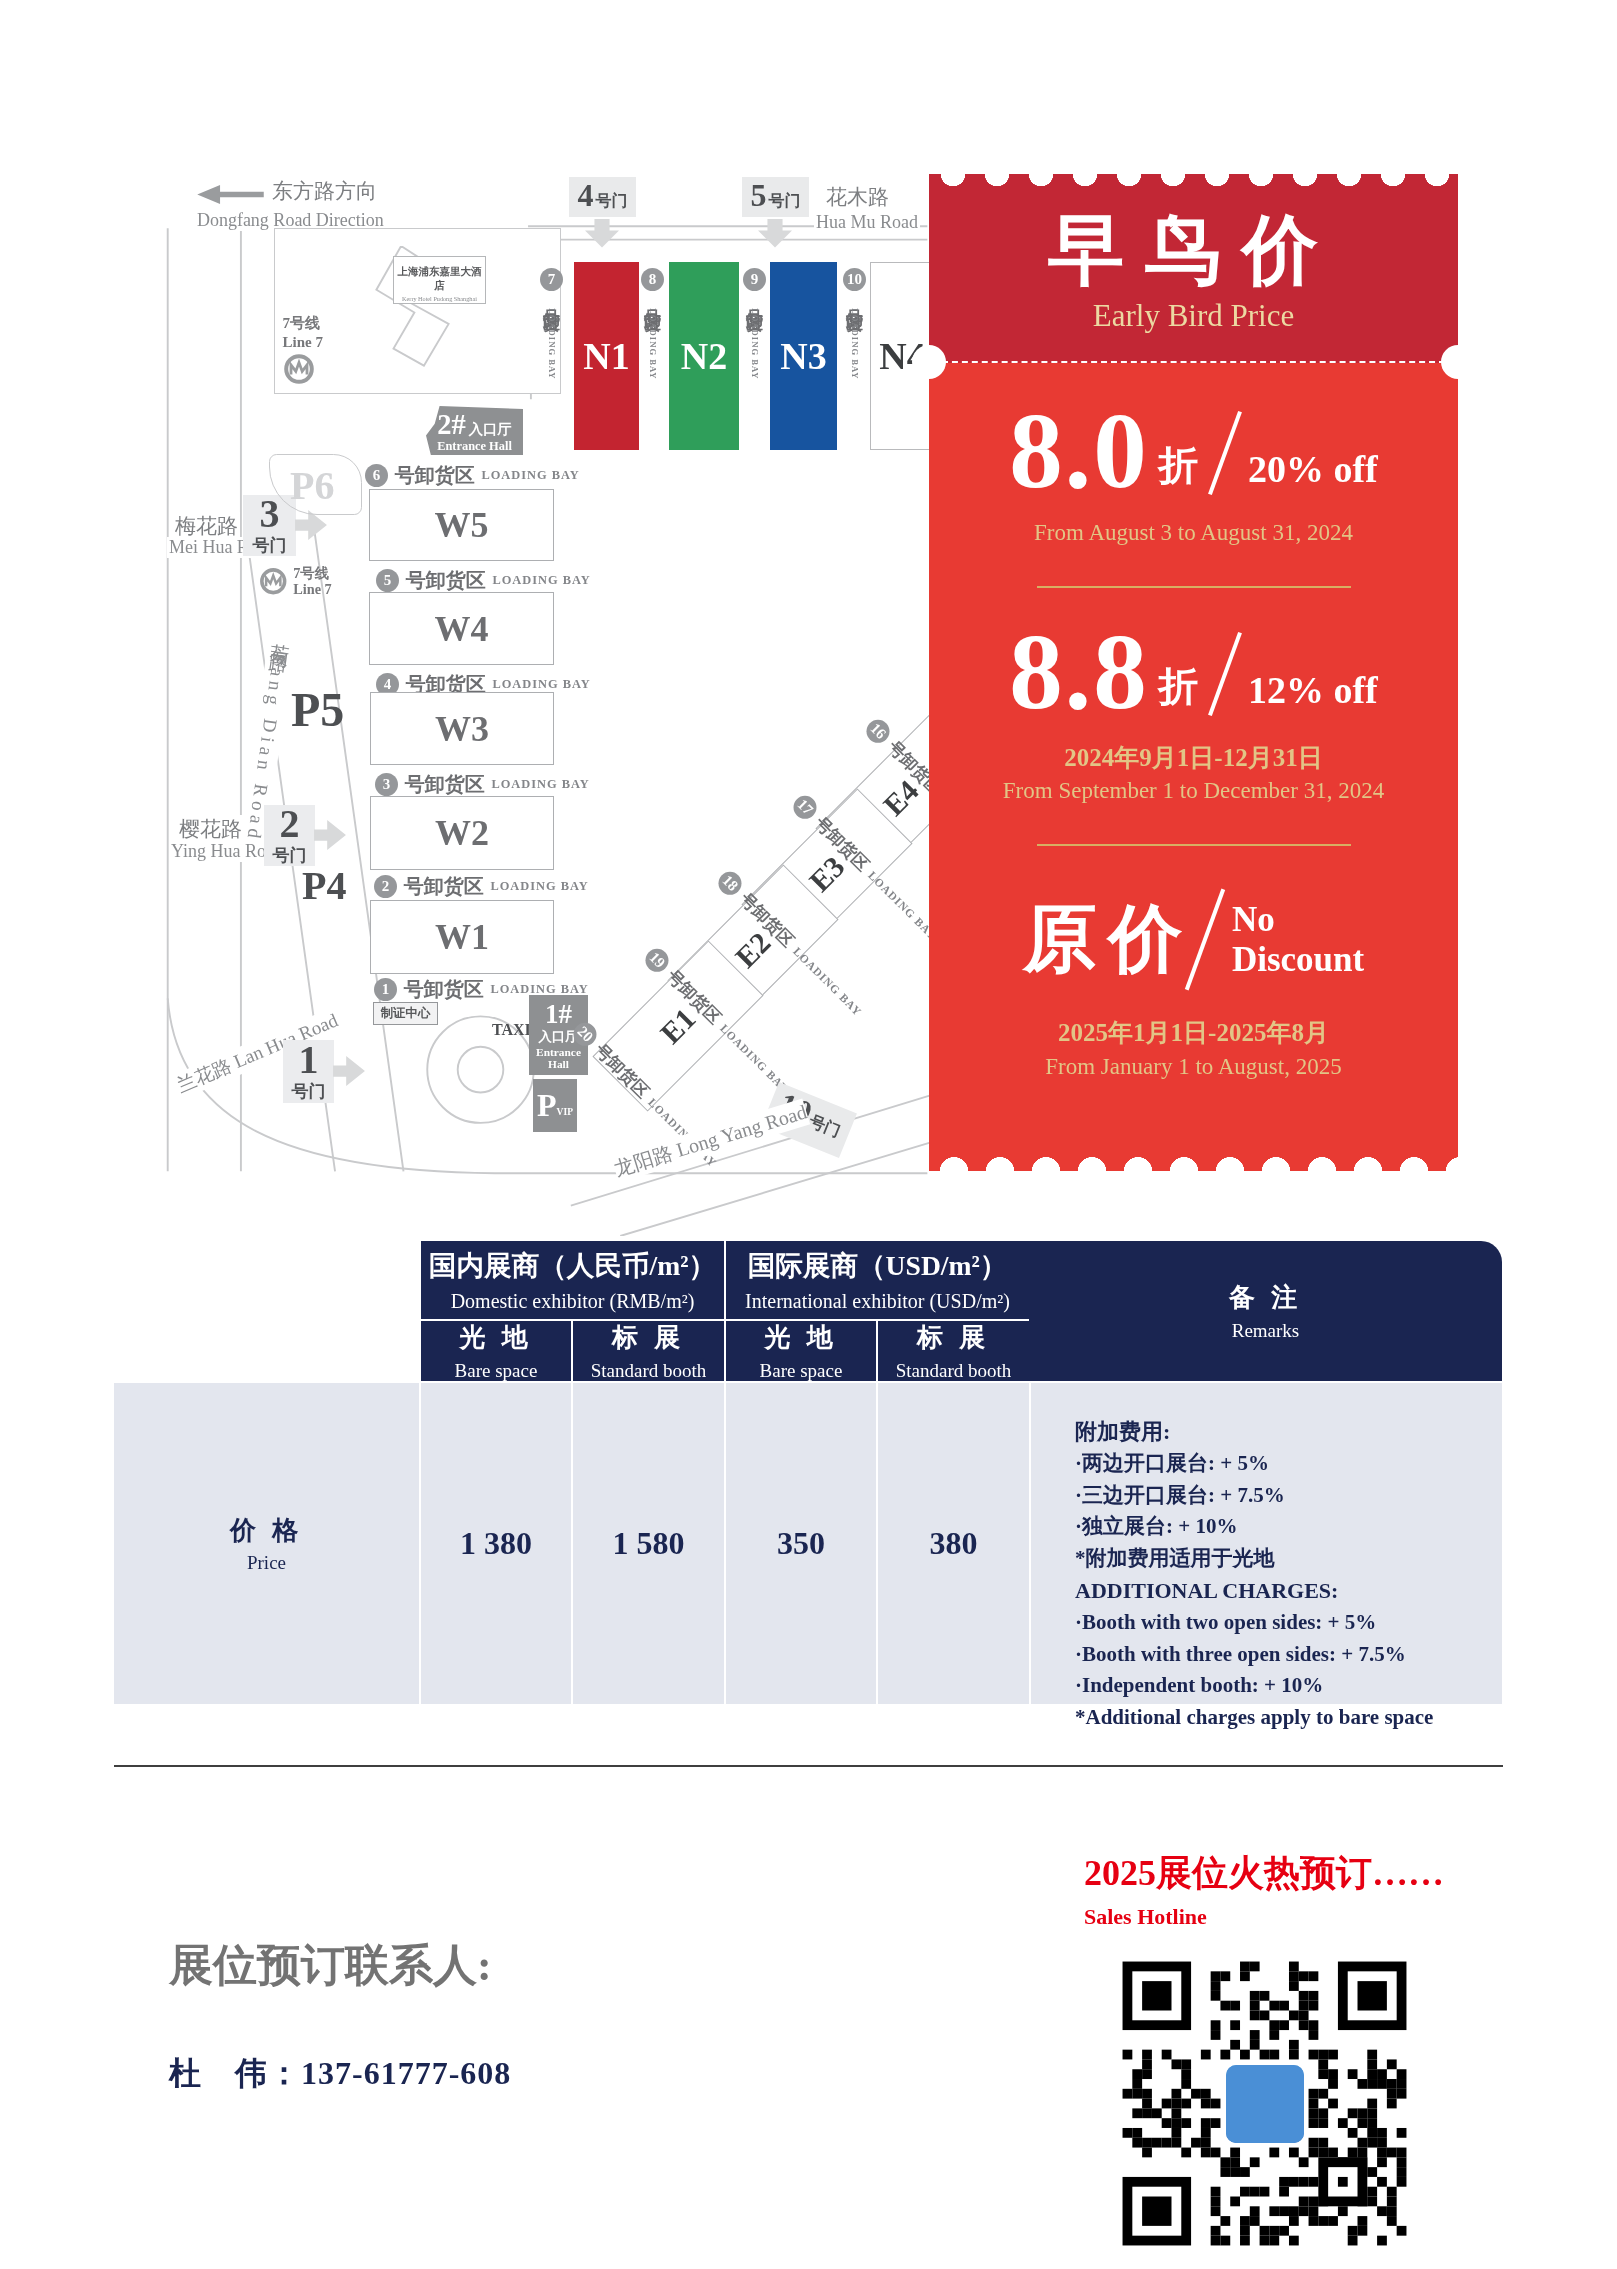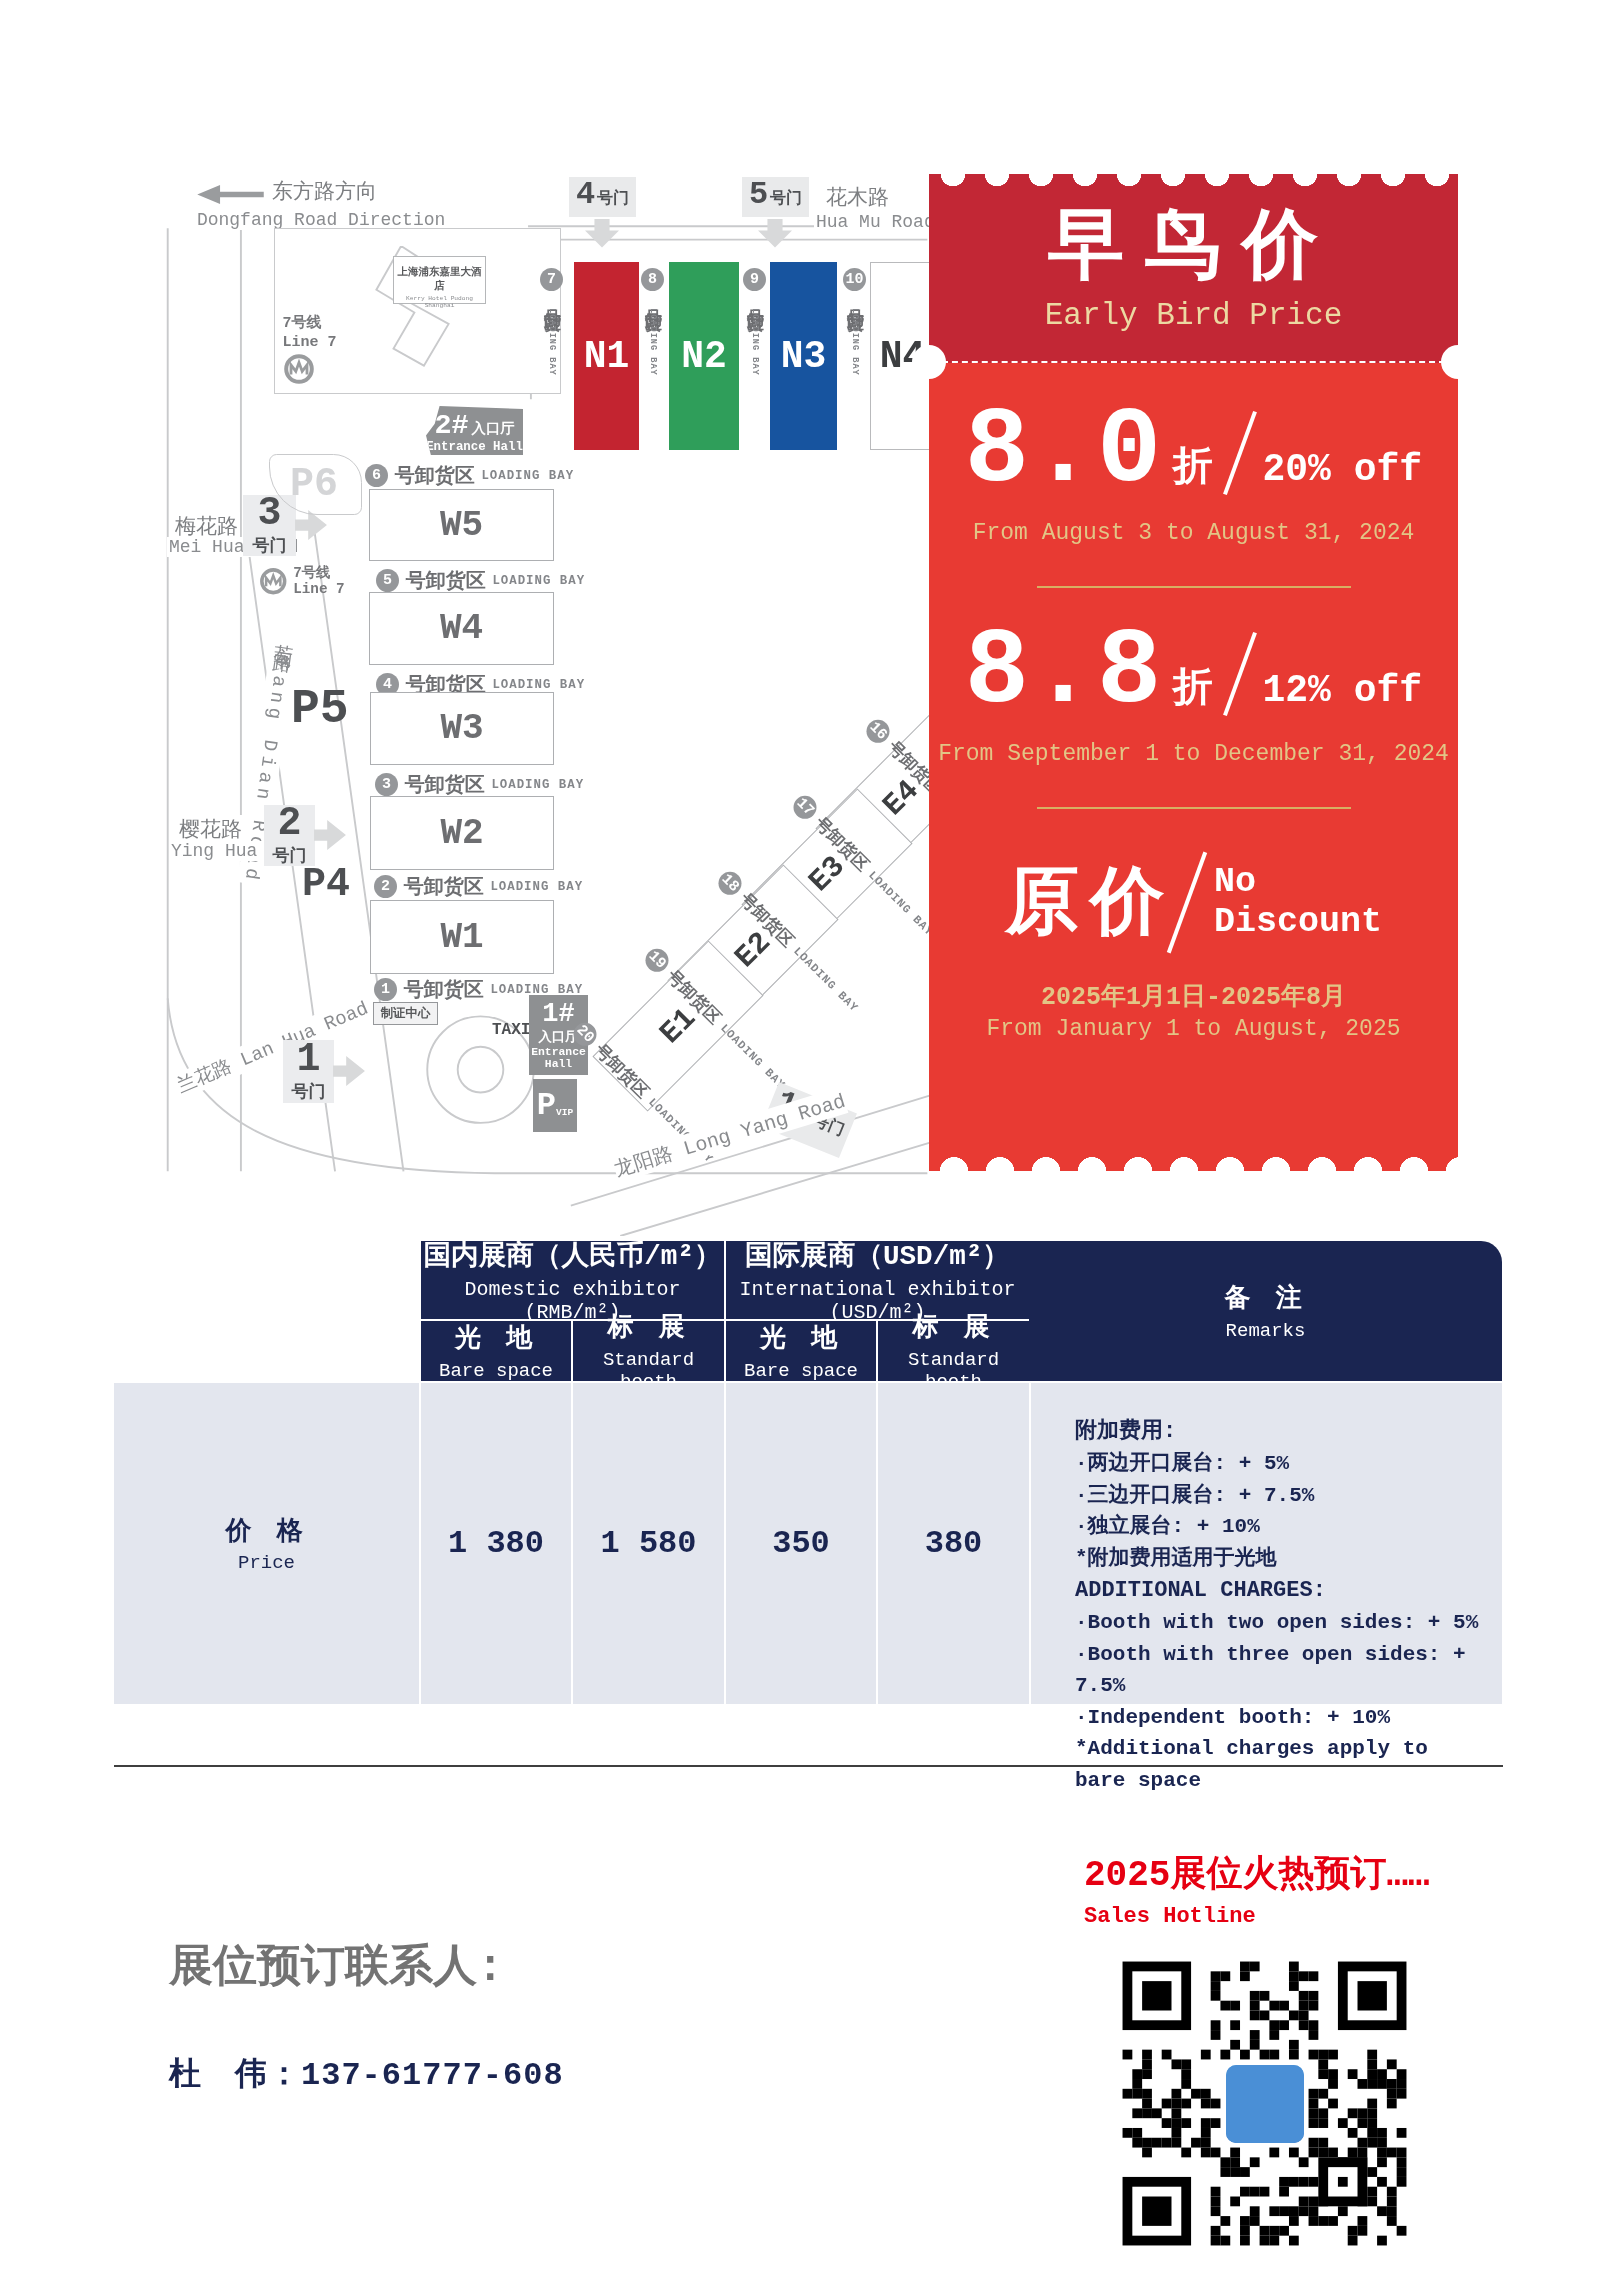--- a/index.html
+++ b/index.html
@@ -1,17 +1,17 @@
 <!DOCTYPE html>
 <html style="font-size:15px"><head>
 <meta charset="utf-8">
 <style>
   html,body{margin:0;padding:0;background:#fff}
   .page{position:relative;width:1618px;height:2269px;background:#fff;overflow:hidden;
-        font-family:Liberation Mono, monospace;color:#333}
+        font-family:Liberation Serif, serif;color:#333}
   .abs{position:absolute}
 
   
   .road-zh{font-size:21px;color:#7d7f82;background:#fff;padding:0 1.9px;white-space:nowrap}
   .road-en{font-size:18px;color:#8a8c8f;background:#fff;padding:0 1.9px;white-space:nowrap}
   .blk{border:1.9px solid #c9cacc;background:#fff}
   .hall{border:1.9px solid #adafb2;background:#fff;display:flex;align-items:center;justify-content:center;
         font-weight:800;color:#6d6e71}
   .nhall{display:flex;align-items:center;justify-content:center;font-weight:800;color:#fff;font-size:38px}
   .bay-c{min-width:23px;height:23px;border-radius:50%;background:#95979a;color:#fff;font-weight:700;
@@ -352,20 +352,21 @@
       <div class="ghr"></div>
 
       <div>
         <div class="tier-row">
           <span class="tier-num">8.8</span>
           <span class="tier-unit">折</span>
           <span class="slash"></span>
           <span class="tier-off">12% off</span>
         </div>
         <div class="tier-dates">
+          <div class="d-zh">2024年9月1日-12月31日</div>
           <div class="d-en">From September 1 to December 31, 2024</div>
         </div>
       </div>
 
       <div class="ghr"></div>
 
       <div>
         <div class="orig-row">
           <span class="orig-zh">原价</span>
           <span class="slash2"></span>

